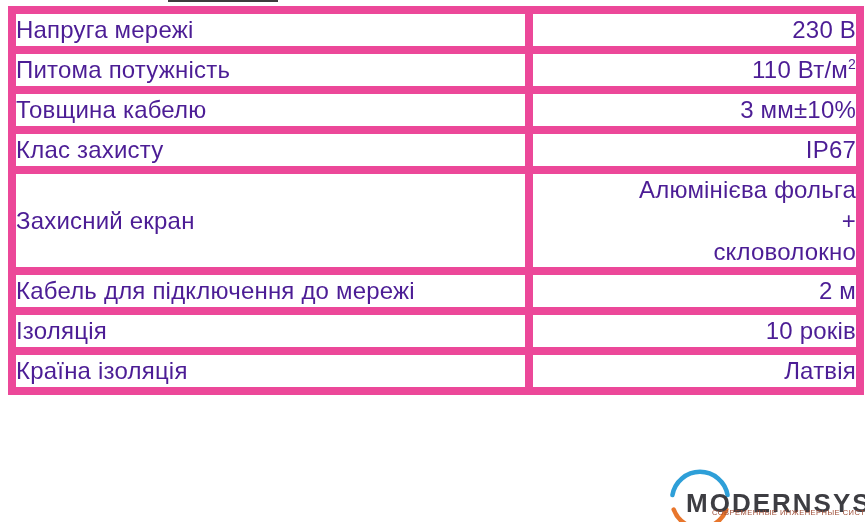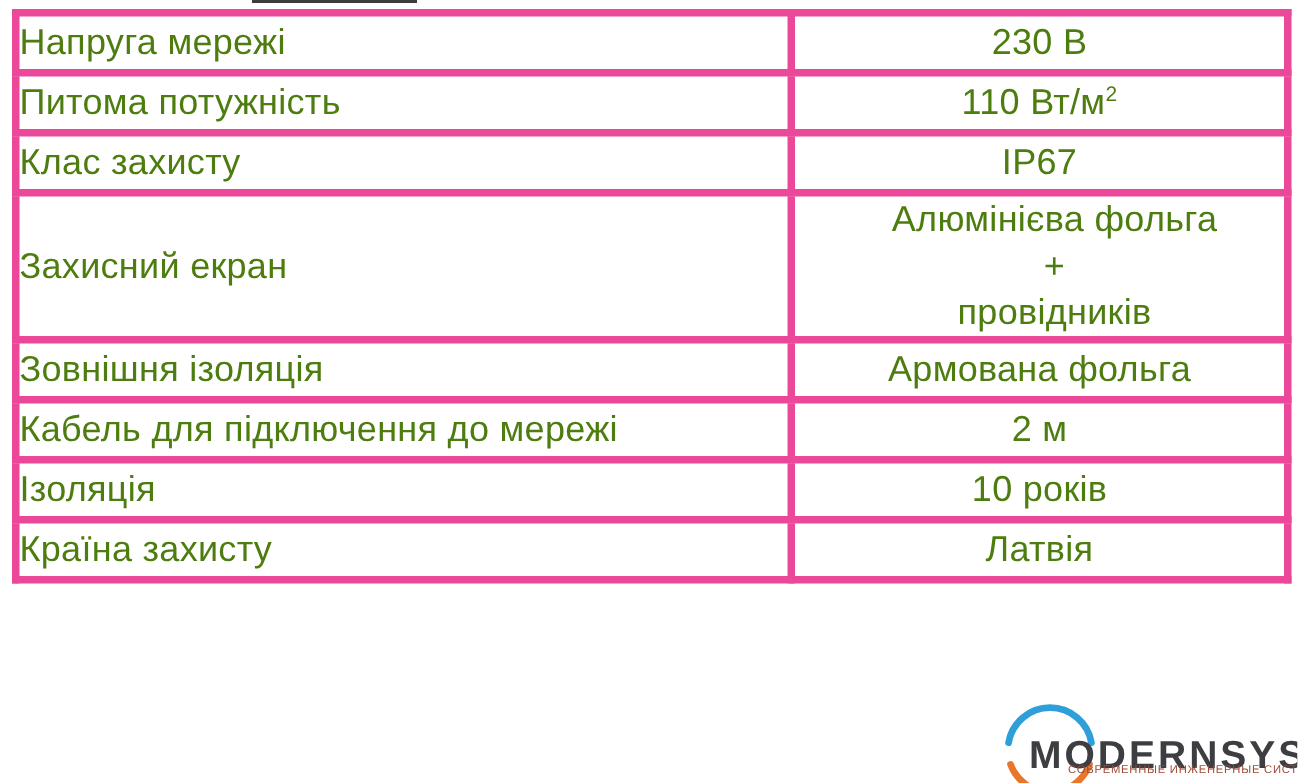--- a/index.html
+++ b/index.html
@@ -27,33 +27,33 @@
   }
   table.spec-table {
     position: absolute;
     left: 8px;
     top: 6px;
     width: 848px;
     border-collapse: collapse;
     table-layout: fixed;
   }
   table.spec-table td {
-    border: 5px solid #ec4899;
-    color: #4d7c0f;
+    border: 8px solid #ec4899;
+    color: #4c1d95;
     font-size: 24px;
     letter-spacing: 0.2px;
     padding: 0;
     vertical-align: middle;
     overflow: hidden;
     white-space: nowrap;
   }
   table.spec-table tr.row { height: 40px; }
   table.spec-table tr.row.tall { height: 96px; }
   td.label { text-align: left; padding-left: 37px; }
-  td.value { text-align: center; }
+  td.value { text-align: right; }
   tr.tall td.value { line-height: 31px; white-space: normal; padding-left: 20px; }
   td.value sup { font-size: 14px; line-height: 0; }
 
   
   .logo {
     position: absolute;
     left: 652px;
     top: 464px;
     width: 213px;
     height: 58px;
@@ -112,41 +112,41 @@
     <tbody>
         <tr class="row">
           <td class="label">Напруга мережі</td>
           <td class="value"><span>230 В</span></td>
         </tr>
         <tr class="row">
           <td class="label">Питома потужність</td>
           <td class="value"><span>110 Вт/м</span><sup>2</sup></td>
         </tr>
         <tr class="row">
+          <td class="label">Товщина кабелю</td>
+          <td class="value"><span>3 мм±10%</span></td>
+        </tr>
+        <tr class="row">
           <td class="label">Клас захисту</td>
           <td class="value"><span>IP67</span></td>
         </tr>
         <tr class="row tall">
           <td class="label">Захисний екран</td>
-          <td class="value"><span>Алюмінієва фольга</span><br><span>+</span><br><span>провідників</span></td>
-        </tr>
-        <tr class="row">
-          <td class="label">Зовнішня ізоляція</td>
-          <td class="value"><span>Армована фольга</span></td>
+          <td class="value"><span>Алюмінієва фольга</span><br><span>+</span><br><span>скловолокно</span></td>
         </tr>
         <tr class="row">
           <td class="label">Кабель для підключення до мережі</td>
           <td class="value"><span>2 м</span></td>
         </tr>
         <tr class="row">
           <td class="label">Ізоляція</td>
           <td class="value"><span>10 років</span></td>
         </tr>
         <tr class="row">
-          <td class="label">Країна захисту</td>
+          <td class="label">Країна ізоляція</td>
           <td class="value"><span>Латвія</span></td>
         </tr>
       </tbody>
   </table>
 
   <div class="logo">
     <div class="logo-textbg"></div>
     <svg class="logo-circle" viewBox="0 0 68 68" xmlns="http://www.w3.org/2000/svg">
 
       <path d="M 6.4 29.1 A 28 28 0 0 1 61.6 29.1" fill="none" stroke="#2e9fd8" stroke-width="4.5" stroke-linecap="round"></path>

